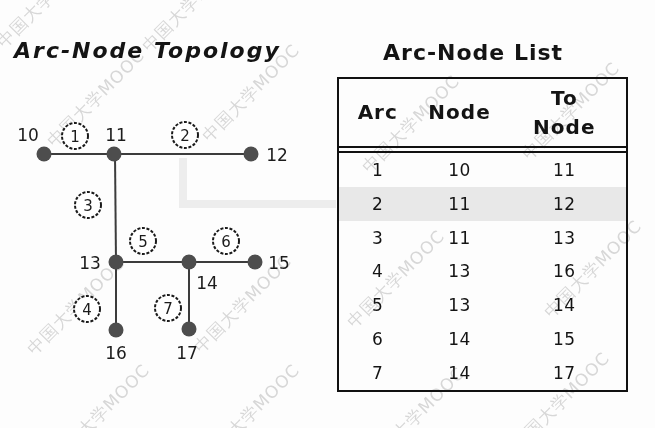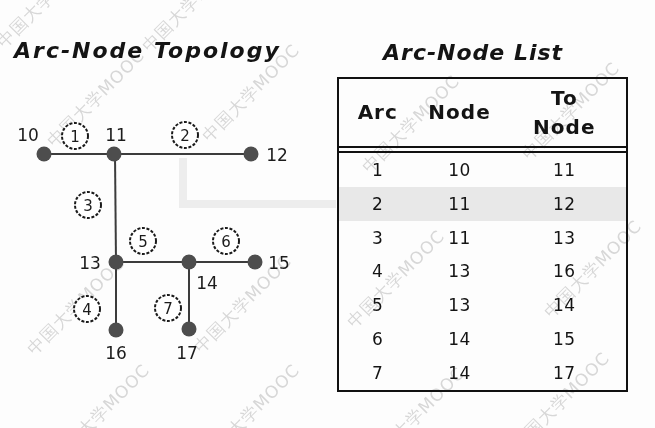--- a/index.html
+++ b/index.html
@@ -12,21 +12,21 @@
   
   .wm {
     position:absolute; width:150px; height:20px; text-align:center;
     transform:rotate(-45deg);
     font-size:17px; letter-spacing:1px; color:#d7d7d7;
     white-space:nowrap; z-index:0; user-select:none;
   }
   
   .title { position:absolute; z-index:2; font-weight:bold; line-height:1; white-space:nowrap; }
   #topo-title { left:14px; top:40px;  font-size:22px; letter-spacing:2px;font-style:italic; }
-  #list-title { left:383px; top:42px; font-size:22px; letter-spacing:1px;font-style:italic; }
+  #list-title { left:383px; top:42px; font-size:22px; letter-spacing:1px; }
   
   #diagram { position:absolute; left:0; top:0; z-index:1; }
   #diagram text { font-family:"DejaVu Sans","Liberation Sans",sans-serif; fill:#1c1c1c; }
   .node-label { font-size:17px; }
   .arc-num   { font-size:15px; }
   
   #arc-table {
     position:absolute; left:337px; top:77px; width:287px; height:311px;
     border:2px solid #111; z-index:2; background:transparent;
   }

